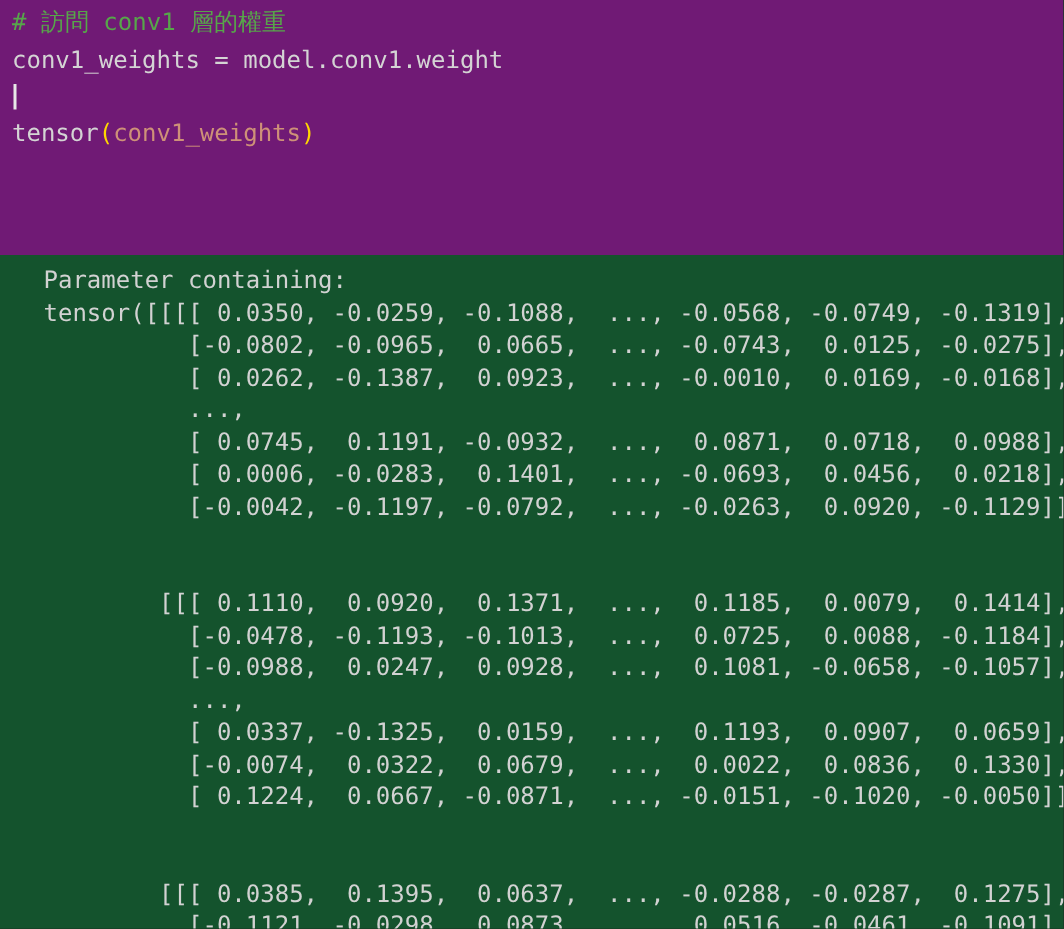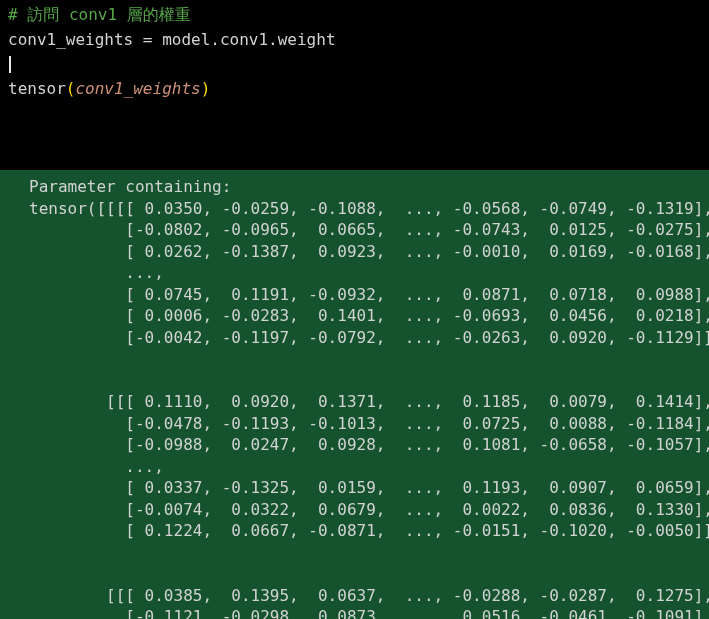--- a/index.html
+++ b/index.html
@@ -9,36 +9,36 @@
     height: 619px;
     overflow: hidden;
     background: #1d1d1d;
     font-family: "DejaVu Sans Mono", "Liberation Mono", monospace;
   }
   .notebook { width: 709px; height: 619px; display: flex; flex-direction: column; }
 
   
   .code-cell {
     height: 170px;
-    background: #000000;
+    background: #701a75;
     padding: 3px 8px;
     overflow: hidden;
     flex: none;
   }
   .code-line {
     font-size: 16px;
     line-height: 24.5px;
     height: 24.5px;
     white-space: pre;
     color: #d4d4d4;
   }
   .comment { color: #57a64a; }
   .plain   { color: #d4d4d4; }
   .paren   { color: #ffd700; }
-  .arg     { color: #ce9178; font-style: italic; }
+  .arg     { color: #ce9178; }
   .caret {
     display: inline-block;
     width: 2px;
     height: 17px;
     background: #e8e8e8;
     vertical-align: middle;
     margin-left: 1px;
   }
 
   

